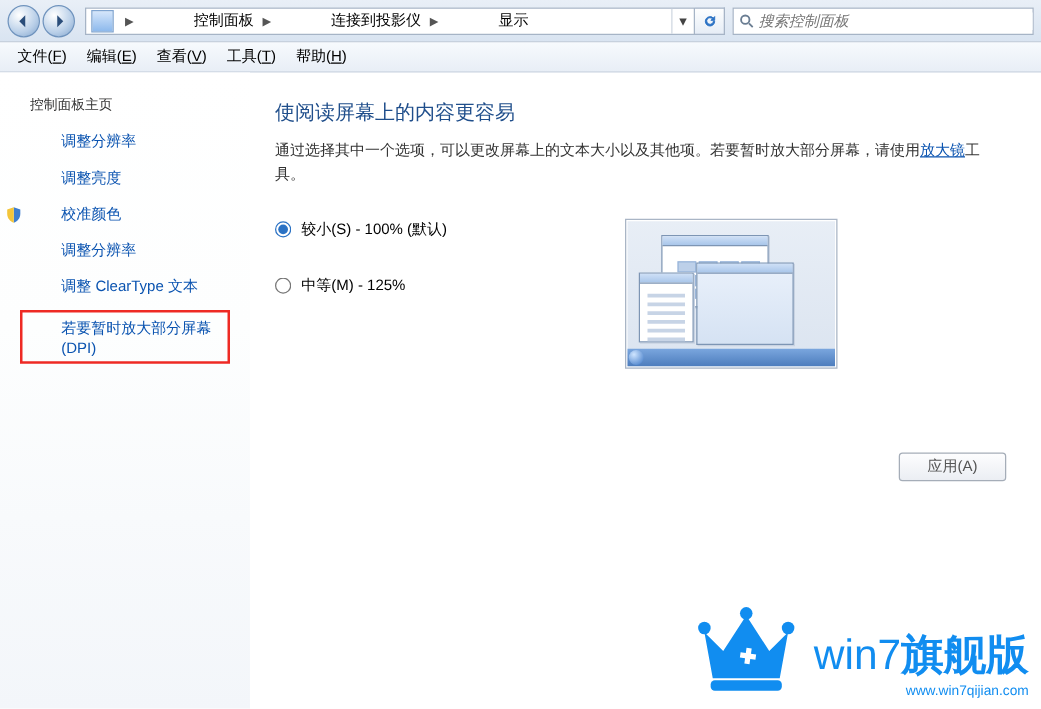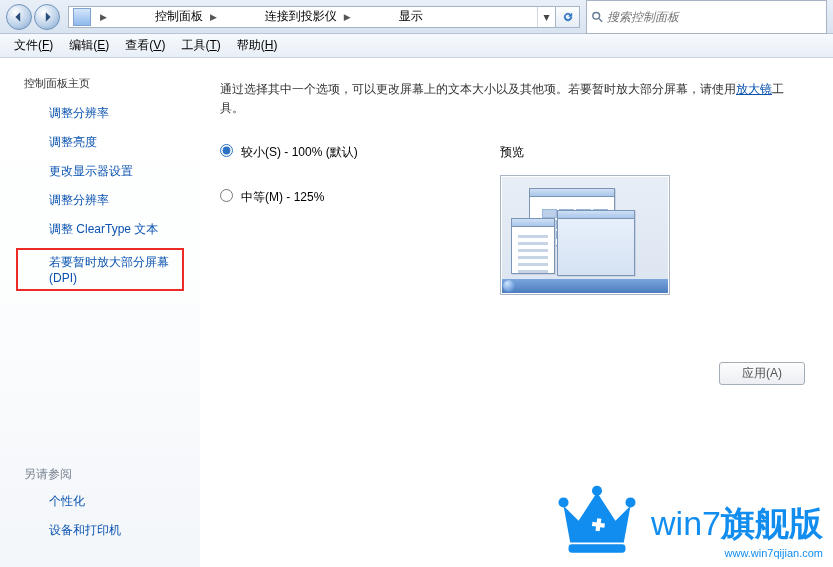--- a/index.html
+++ b/index.html
@@ -14,21 +14,21 @@
   .nav-btn { width:26px; height:26px; border-radius:50%; background:radial-gradient(circle at 35% 30%,#fff,#b9cfe8 60%,#7fa3cc); border:1px solid #6f93bd; margin-right:2px; display:flex;align-items:center;justify-content:center;color:#335; }
   .nav-btn svg{width:12px;height:12px;fill:#2a4d7a;}
   .crumb-bar{ flex:0 0 488px; height:22px; margin-left:6px; background:#fff; border:1px solid #a6b4c6; display:flex;align-items:center; }
   .crumb-ico{ width:18px;height:18px;border:1px solid #7fa4d0;background:linear-gradient(#d5e6fb,#8db9ec); margin:0 4px; }
   .crumb-sep{ color:#555; margin:0 5px; font-size:9px; }
   .crumb-item{ padding:12px 2px;margin-left:41px; }
   .crumb-fill{flex:1}
   .crumb-drop{ width:18px;height:20px;display:flex;align-items:center;justify-content:center;border-left:1px solid #d0d7e1;color:#444; }
   .refresh{ width:24px;height:22px;border:1px solid #a6b4c6;border-left:0;background:linear-gradient(#fdfefe,#e6edf6);display:flex;align-items:center;justify-content:center; margin-right:6px;}
   .refresh svg{width:12px;height:12px;fill:#2b72c4;stroke:#2b72c4;}
-  .search{ flex:1; height:34px; border:1px solid #a6b4c6; background:#fff; display:flex;align-items:center; }
+  .search{ flex:1; height:22px; border:1px solid #a6b4c6; background:#fff; display:flex;align-items:center; }
   .search svg{width:13px;height:13px;margin:0 4px;fill:none;stroke:#6a7d92;stroke-width:2;}
   .search input{ border:0; outline:0; font-size:12px; color:#888; width:100%; font-style:italic;}
   
   .menubar{ height:24px; background:linear-gradient(#f7fafd,#e8eef6); border-bottom:1px solid #c8d2df; display:flex;align-items:center; padding-left:6px; gap:0;}
   .menubar span{ padding:3px 8px; }
   .menubar span u{text-decoration:underline;}
   
   .main{ display:flex; height:calc(567px - 58px); }
   .side{ width:200px; background:linear-gradient(#fff,#fdfefe 40%,#f3f6fa); padding:18px 0 10px 24px; position:relative; }
   .side-head{ color:#333; font-size:11px; margin-bottom:14px;}
@@ -38,21 +38,21 @@
   .redbox{ border:2px solid #ee2a24; padding:4px 6px; margin-left:-8px; margin-right:16px; margin-top:-2px; display:inline-block;}
   .redbox .side-link{margin-bottom:0;}
   .see-also{ position:absolute; bottom:16px; left:24px; }
   .see-also .hdr{ color:#7a8592; margin-bottom:10px;}
   .content{ flex:1; padding:22px 30px 0 20px; position:relative; }
   .title{ color:#1f4e8b; font-size:16px; font-weight:400; margin-bottom:10px; }
   .desc{ font-size:12px; color:#333; line-height:1.6; }
   .desc a{ color:#0a53b0; }
   .options{ display:flex; margin-top:26px; }
   .optcol{ width:280px; }
-  .radiorow{ display:flex;align-items:flex-start; font-size:12px; margin-bottom:28px; }
+  .radiorow{ display:flex;align-items:center; font-size:12px; margin-bottom:28px; }
   .radiorow input{ margin-right:8px; accent-color:#2b72c4;}
   .previewcol{ flex:1; }
   .prevlabel{ font-size:12px; margin-bottom:14px;}
   .preview{ width:170px;height:120px; border:1px solid #a9b5c5; background:linear-gradient(#e8eef6,#dbe4f0); position:relative; padding:8px 10px 18px; box-shadow:inset 0 0 0 1px #fff; }
   .pwin{ position:absolute; background:#fff; border:1px solid #7d95b4; box-shadow:1px 1px 0 #c9d3e2;}
   .pwin .bar{ height:8px;background:linear-gradient(#cfe0f6,#a9c6ea); border-bottom:1px solid #7d95b4;}
   .p1{ left:28px; top:12px; width:86px; height:58px;}
   .grid{position:absolute;left:12px;top:20px;right:6px;bottom:6px;display:grid;grid-template-columns:repeat(4,1fr);grid-template-rows:repeat(3,1fr);gap:2px;}
   .grid div{background:#bdd0e9;border:1px solid #9ab6da;}
   .p2{ left:10px; top:42px; width:44px; height:56px;}
@@ -116,51 +116,52 @@
   <span><t>工具</t>(<u>T</u>)</span>
   <span><t>帮助</t>(<u>H</u>)</span>
 </div>
 
 <div class="main">
 
   <div class="side">
     <div class="side-head">控制面板主页</div>
     <div class="side-link">调整分辨率</div>
     <div class="side-link">调整亮度</div>
-    <div class="side-link">更改显示器设置</div>
+    <div class="side-link">
+      <span class="shield"><svg viewBox="0 0 16 16">
+            <path fill="#3d7ecf" d="M8 1l6 2v4c0 4-3 7-6 8V1z"></path>
+            <path fill="#f3c53a" d="M8 1 2 3v4c0 4 3 7 6 8V1z"></path>
+          </svg></span>
+      <span>校准颜色</span>
+    </div>
     <div class="side-link">调整分辨率</div>
     <div class="side-link">调整 ClearType 文本</div>
     <div class="redbox">
       <div class="side-link">若要暂时放大部分屏幕(DPI)</div>
     </div>
-    <div class="see-also">
-      <div class="hdr">另请参阅</div>
-      <div class="side-link">个性化</div>
-      <div class="side-link">设备和打印机</div>
-    </div>
   </div>
 
   <div class="content">
+    <div class="title">使阅读屏幕上的内容更容易</div>
     <div class="desc">
       <span>通过选择其中一个选项，可以更改屏幕上的文本大小以及其他项。若要暂时放大部分屏幕，请使用</span><a href="#">放大镜</a><span>工具。</span>
     </div>
 
     <div class="options">
       <div class="optcol">
         <label class="radiorow">
           <input type="radio" name="sz" checked="" style="">
           <span>较小(S) - 100% (默认)</span>
         </label>
         <label class="radiorow">
           <input type="radio" name="sz" style="">
           <span>中等(M) - 125%</span>
         </label>
       </div>
       <div class="previewcol">
-        <div class="prevlabel">预览</div>
         <div class="preview">
           <div class="pwin p1">
               <div class="bar"></div>
               <div class="grid">
                 <div></div>
                 <div></div>
                 <div></div>
                 <div></div>
                 <div></div>
                 <div></div>

